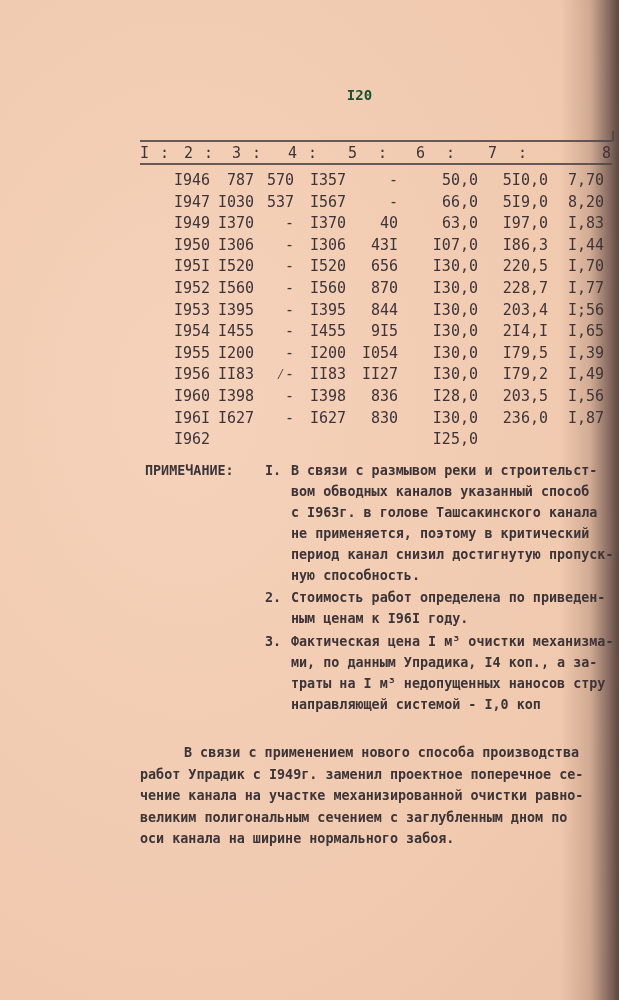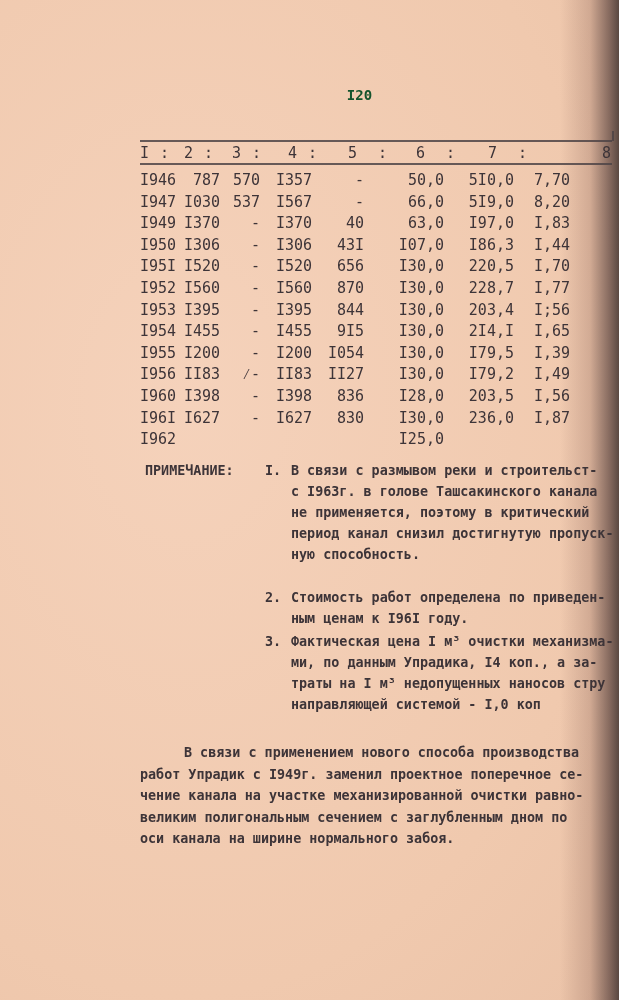--- a/index.html
+++ b/index.html
@@ -58,20 +58,21 @@
       white-space: nowrap;
     }
     .header-row {
       height: 21px;
       line-height: 22px;
       letter-spacing: 1px;
     }
     .hcell { text-align: left; }
     .data-rows {
       margin-top: 5px;
+      margin-left: 34px;
     }
     .c1 { width: 40px; text-align: left; }
     .c2 { width: 40px; text-align: right; }
     .c3 { width: 40px; text-align: right; }
     .c4 { width: 52px; text-align: right; }
     .c5 { width: 52px; text-align: right; }
     .c6 { width: 80px; text-align: right; }
     .c7 { width: 70px; text-align: right; }
     .c8 { width: 56px; text-align: right; }
     .h-c1 { width: 44px; }
@@ -278,20 +279,21 @@
         <span class="c7"></span>
         <span class="c8"></span>
       </div>
     </div>
 </div>
 
 <div class="notes">
   <span class="note-label">ПРИМЕЧАНИЕ:</span>
   <div class="note-item" style="top:0px;">
     <span class="num">I.</span><span class="note-line first">В связи с размывом реки и строительст-</span>
+    <span class="note-line">вом обводных каналов указанный способ</span>
     <span class="note-line">с I963г. в голове Ташсакинского канала</span>
     <span class="note-line">не применяется, поэтому в критический</span>
     <span class="note-line">период канал снизил достигнутую пропуск-</span>
     <span class="note-line">ную способность.</span>
   </div>
   <div class="note-item" style="top:127px;">
     <span class="num">2.</span><span class="note-line first">Стоимость работ определена по приведен-</span>
     <span class="note-line">ным ценам к I96I году.</span>
   </div>
   <div class="note-item" style="top:171px;">

